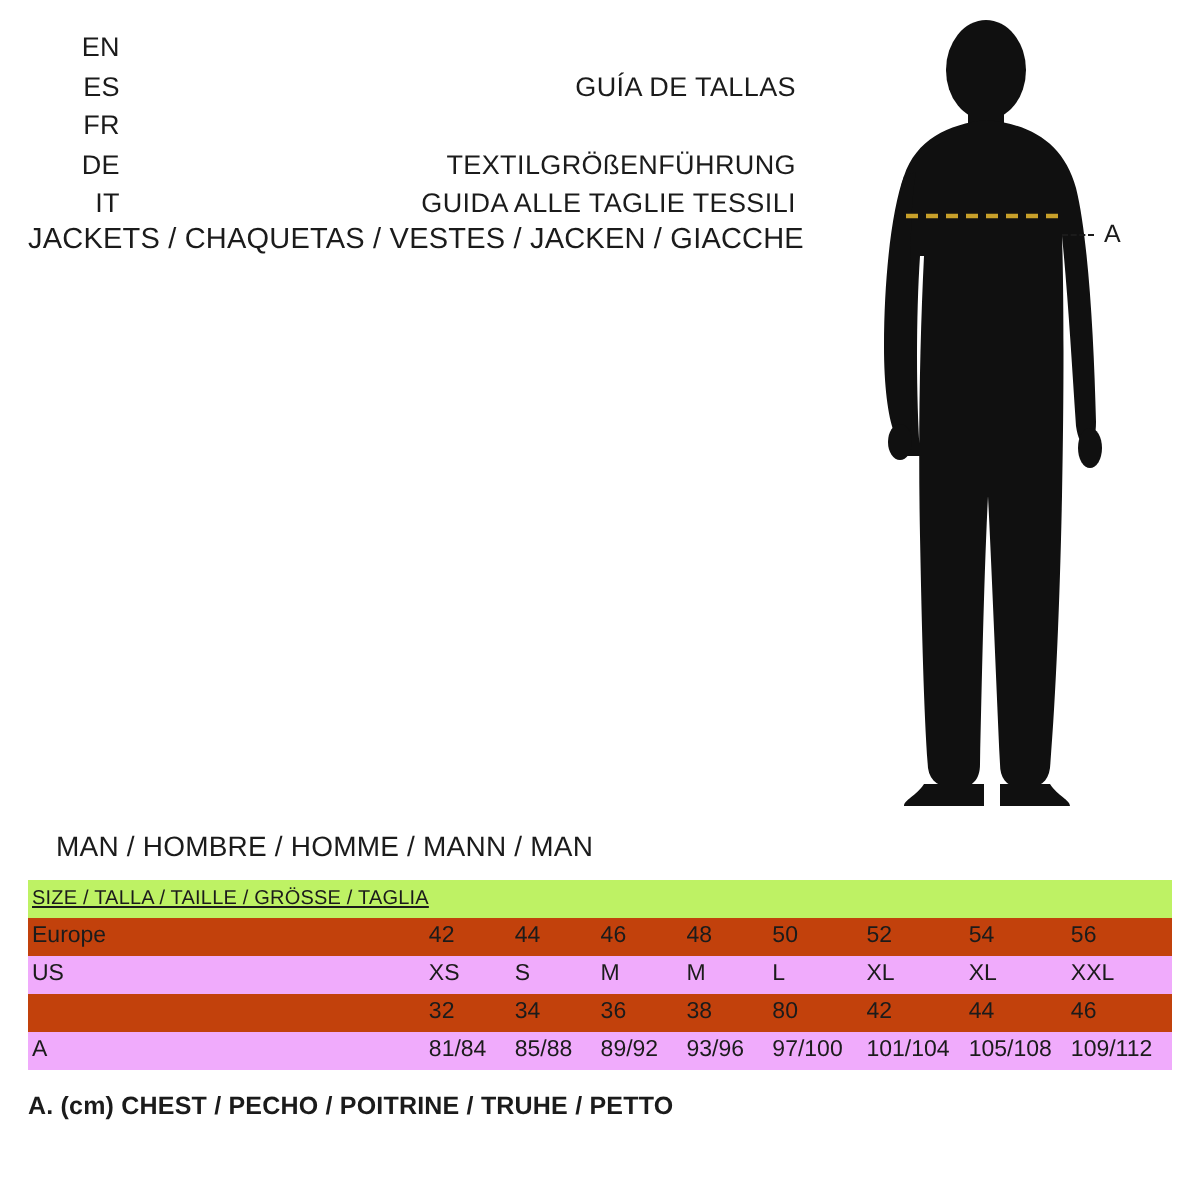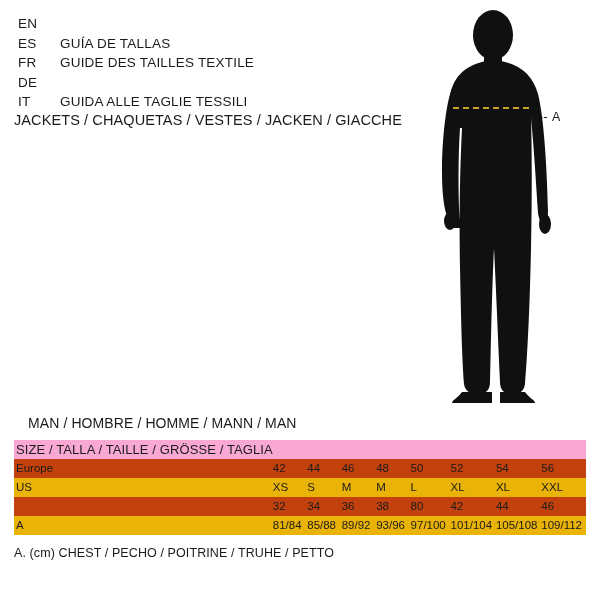--- a/index.html
+++ b/index.html
@@ -27,20 +27,21 @@
     left: 18px;
     top: 14px;
     width: 380px;
   }
   .lang-row {
     display: flex;
     align-items: baseline;
     line-height: 19.5px;
     font-size: 13.5px;
     letter-spacing: 0.2px;
+    text-align: right;
   }
   .lang-code {
     width: 42px;
     flex: 0 0 42px;
     font-size: 13.5px;
   }
   .lang-text {
     flex: 1 1 auto;
   }
 
@@ -105,68 +106,70 @@
     font-size: 11.5px;
   }
   .size-table td {
     padding: 0;
     height: 19px;
     line-height: 19px;
     vertical-align: middle;
     white-space: nowrap;
   }
   .size-table tr.head td {
-    background: #f9a8d4;
+    background: #bef264;
     color: #1b1b1b;
-    font-size: 13px;
-    letter-spacing: 0.1px;
+    font-size: 10px;
+    letter-spacing: 0.1px;
+    text-decoration: underline;
   }
   .size-table tr.shade td {
-    background: #eab308;
+    background: #f0abfc;
   }
   .size-table tr.plain td {
     background: #c2410c;
   }
   .col-label {
     width: 92px;
     padding-left: 2px !important;
   }
   .cell {
     width: 68px;
     text-align: left;
   }
 
   
   .footer-note {
     position: absolute;
     left: 14px;
     top: 546px;
     font-size: 12.5px;
     letter-spacing: 0.1px;
+    font-weight: bold;
   }
 </style>
 </head>
 <body>
 
 <div class="page">
 
   <div class="lang-block">
     <div class="lang-row">
       <div class="lang-code">EN</div>
     </div>
     <div class="lang-row">
       <div class="lang-code">ES</div>
       <div class="lang-text">GUÍA DE TALLAS</div>
     </div>
     <div class="lang-row">
       <div class="lang-code">FR</div>
-      <div class="lang-text">GUIDE DES TAILLES TEXTILE</div>
     </div>
     <div class="lang-row">
       <div class="lang-code">DE</div>
+      <div class="lang-text">TEXTILGRÖßENFÜHRUNG</div>
     </div>
     <div class="lang-row">
       <div class="lang-code">IT</div>
       <div class="lang-text">GUIDA ALLE TAGLIE TESSILI</div>
     </div>
   </div>
 
   <div class="garment-lines">
     <div class="garment-line">JACKETS / CHAQUETAS / VESTES / JACKEN / GIACCHE</div>
   </div>

